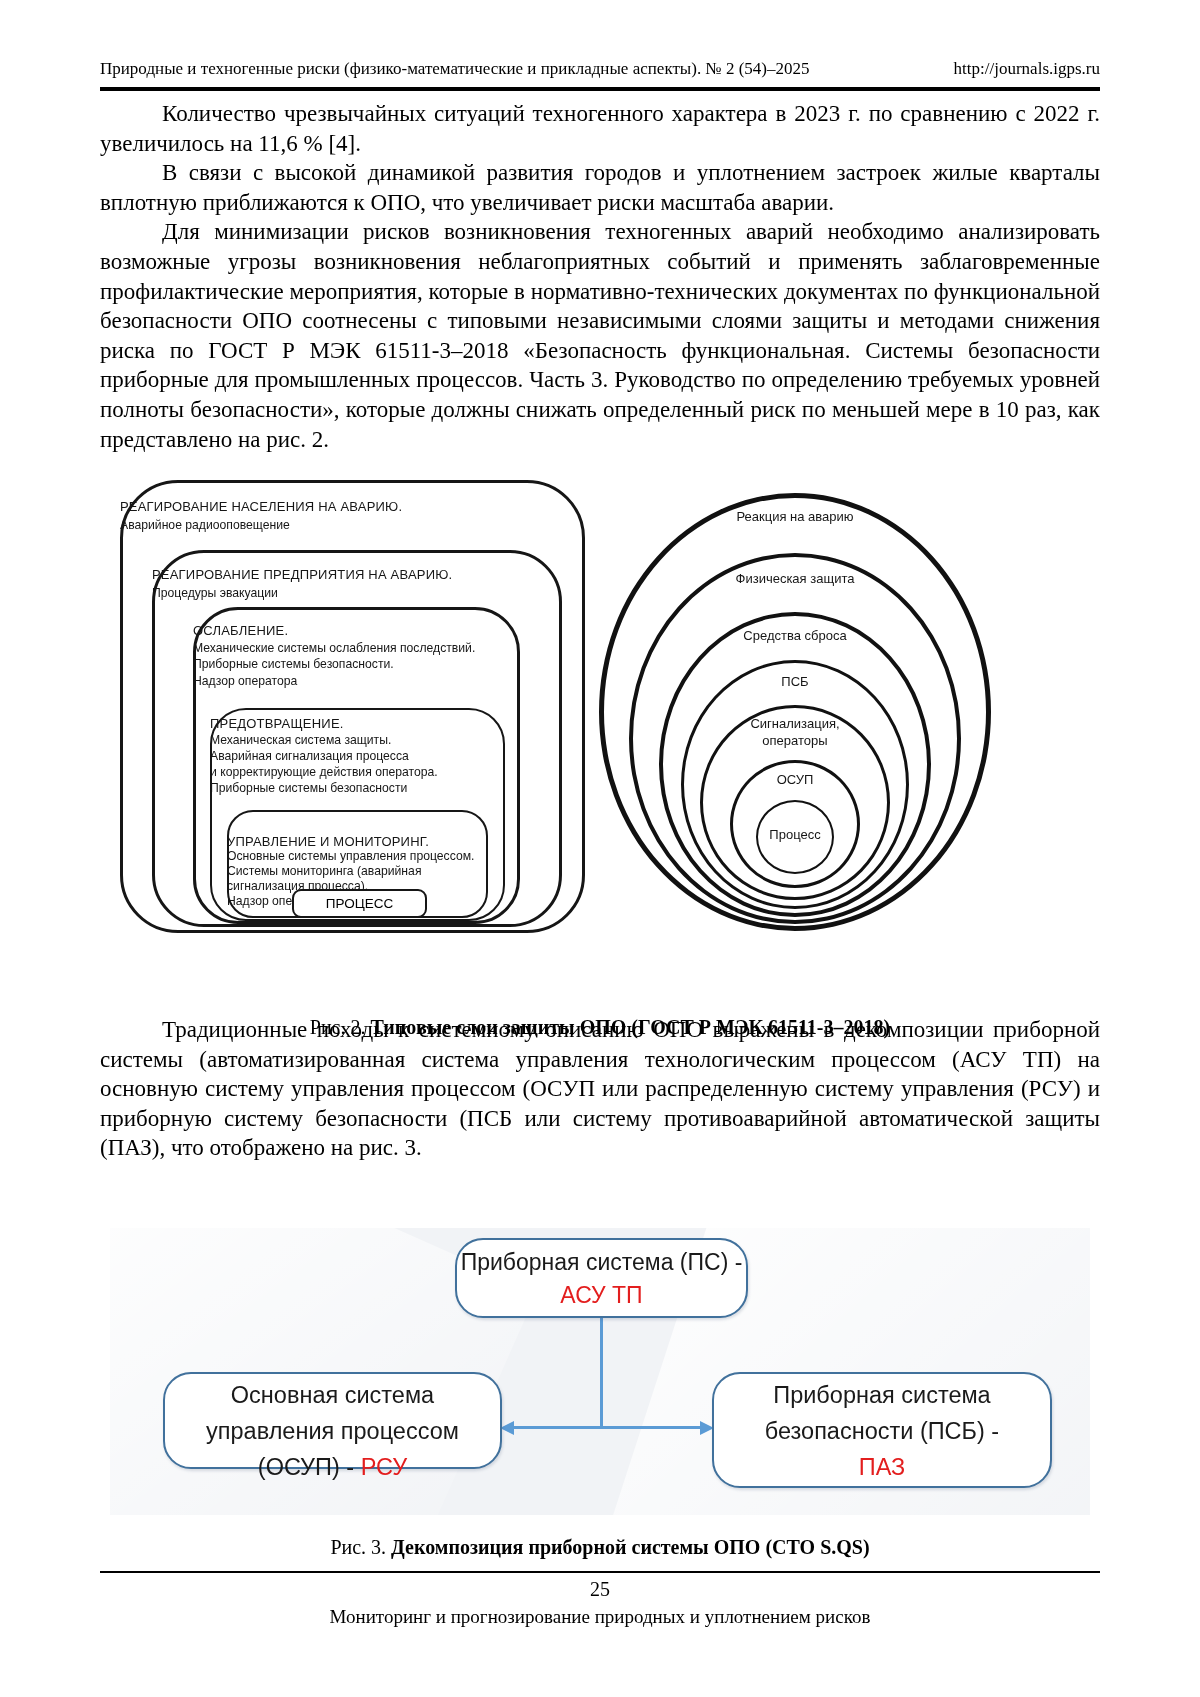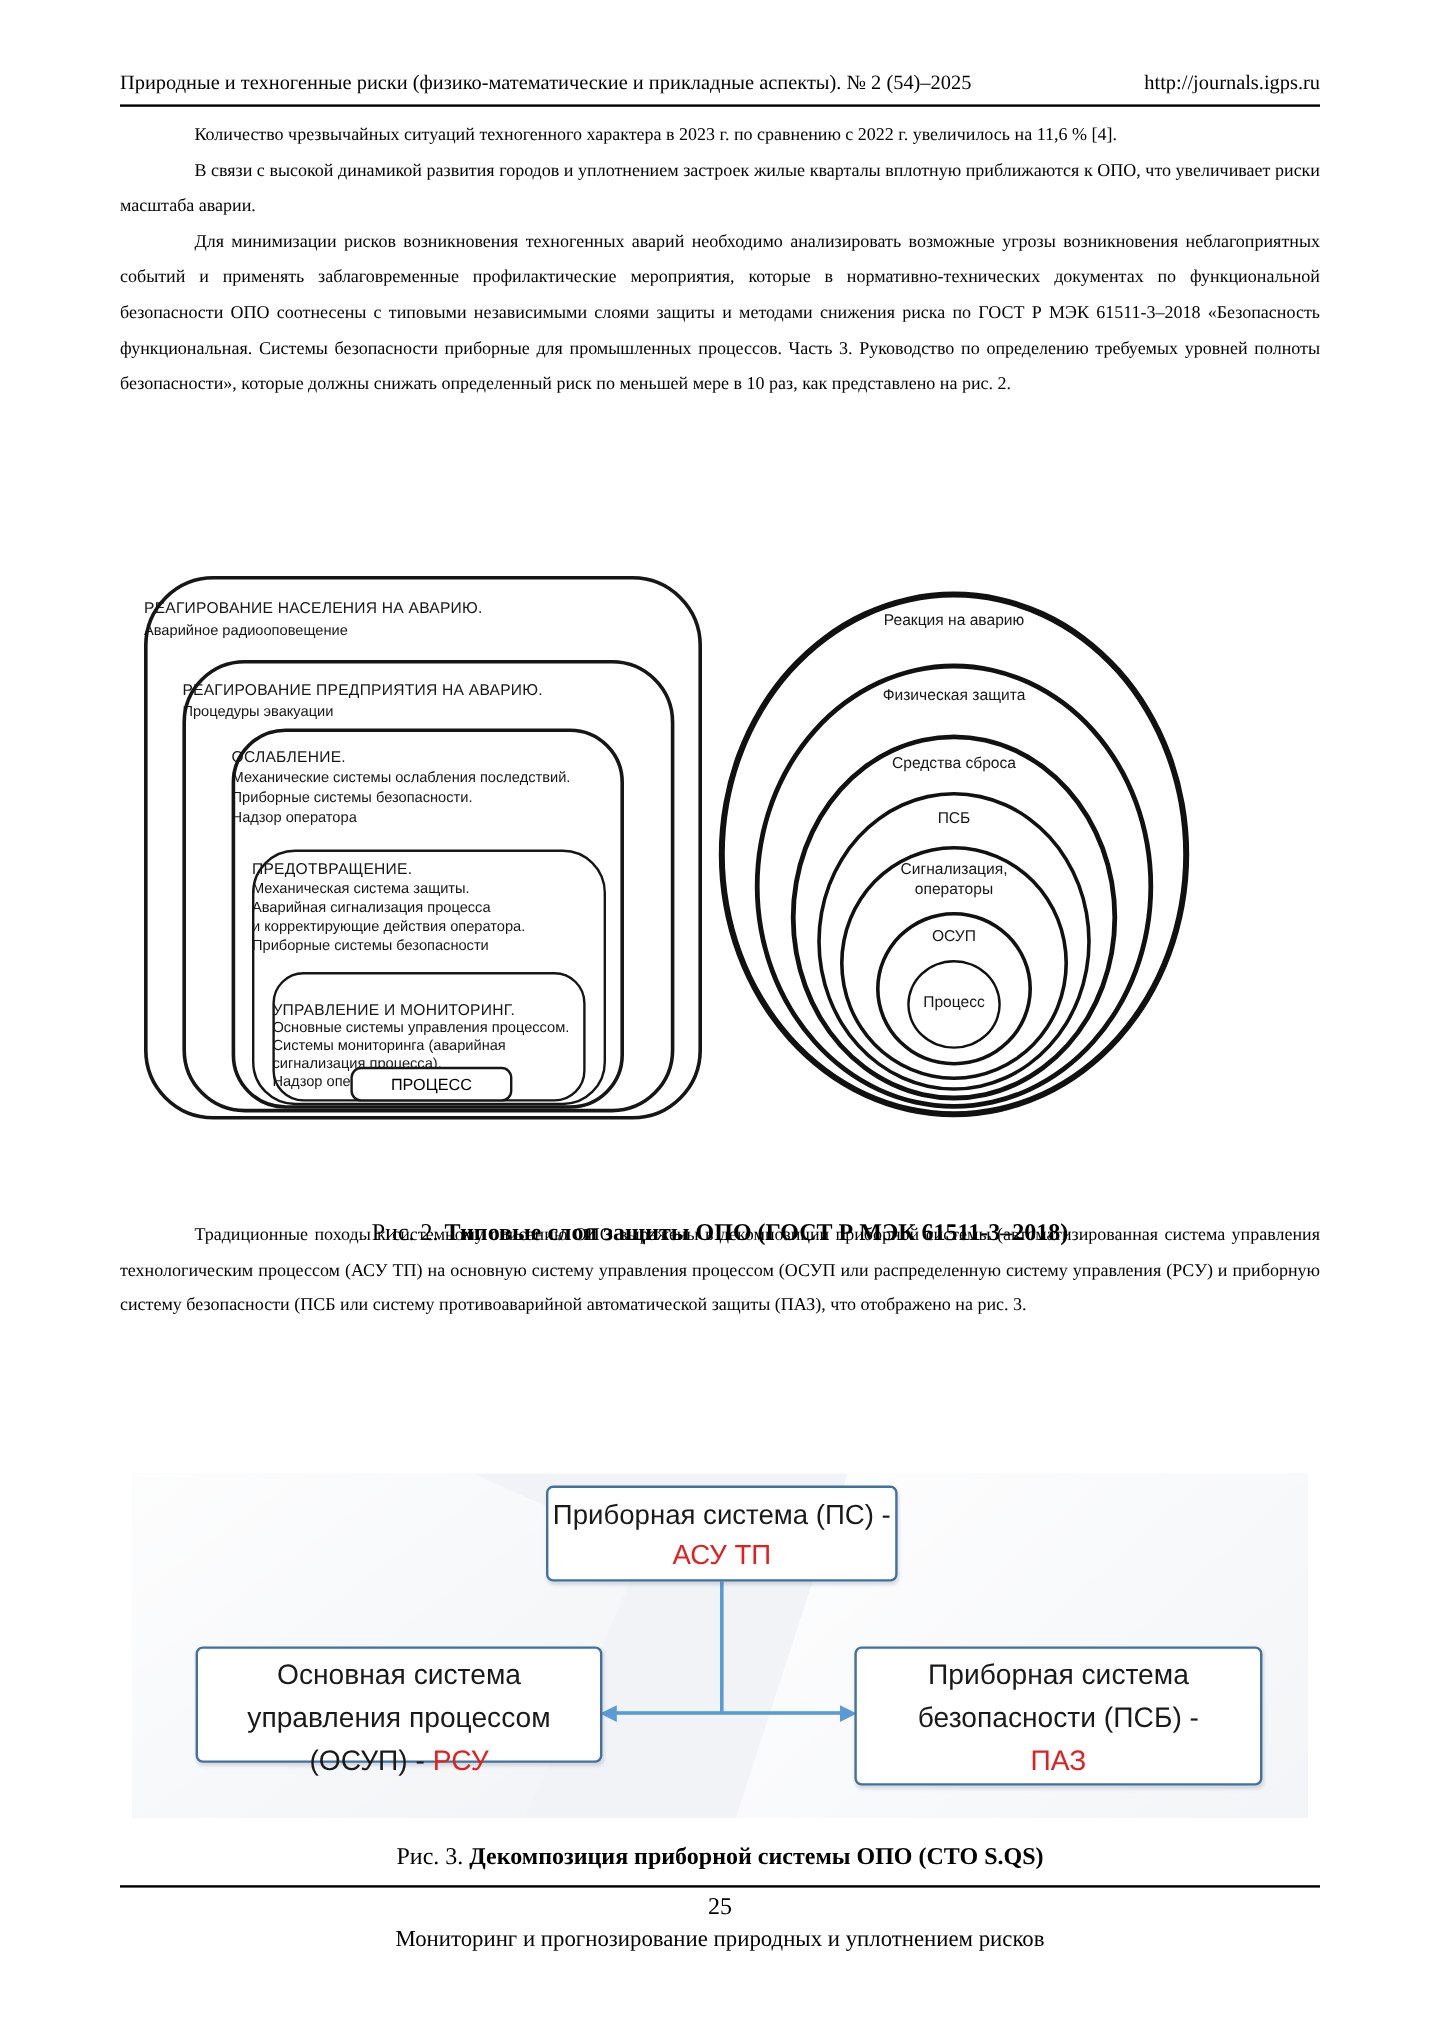--- a/index.html
+++ b/index.html
@@ -2,24 +2,24 @@
 <html><head>
 <meta charset="utf-8">
 <style>
   html,body { margin:0; padding:0; background:#ffffff; }
   .page { position:relative; width:1200px; height:1697px; background:#ffffff;
           font-family:"Liberation Serif", serif; color:#000; overflow:hidden; }
 
   
   .header { position:absolute; left:100px; top:58px; width:1000px;
             font-size:17px; line-height:22px; display:flex; justify-content:space-between;
-            border-bottom:2px solid #000000; padding-bottom:7px; }
-
-  
-  .bodytext { position:absolute; left:100px; width:1000px; font-size:15px;
+            border-bottom:4px solid #000000; padding-bottom:7px; }
+
+  
+  .bodytext { position:absolute; left:100px; width:1000px; font-size:23px;
               line-height:29.6px; text-align:justify; }
   .bodytext p { margin:0; text-indent:62px; }
   .bt1 { top:99px; }
   .bt2 { top:1015px; }
 
   
   .fig2 { position:absolute; left:110px; top:445px; width:900px; height:497px; }
   .rect { position:absolute; box-sizing:border-box; border:3px solid #161616; background:transparent; }
   .r1 { left:10px;  top:35px;  width:465px; height:453px; border-radius:58px; }
   .r2 { left:42px;  top:105px; width:410px; height:377px; border-radius:52px; }
@@ -58,21 +58,21 @@
   .cap2 { top:1016px; } .cap3 { top:1536px; }
   .cap-b { font-weight:bold; }
 
   
   .fig3 { position:absolute; left:110px; top:1228px; width:980px; height:287px;
           background:#f1f3f6; overflow:hidden; font-family:"Liberation Sans", sans-serif; }
   .swoosh { position:absolute; background:linear-gradient(120deg, rgba(255,255,255,.95), rgba(255,255,255,0)); }
   .sw1 { left:-60px; top:-40px; width:420px; height:420px; transform:rotate(24deg); }
   .sw2 { left:560px; top:-80px; width:480px; height:460px; transform:rotate(18deg); }
   .fbox { position:absolute; box-sizing:border-box; background:#ffffff;
-          border:2.5px solid #41719c; border-radius:6px; text-align:center;
+          border:2.5px solid #41719c; border-radius:28px; text-align:center;
           color:#1a1a1a; box-shadow:1px 2px 3px rgba(60,80,110,.18); }
   .fb-top   { left:345px; top:10px;  width:293px; height:80px;  font-size:23px; line-height:33px; padding-top:6px; }
   .fb-left  { left:53px;  top:144px; width:339px; height:97px; font-size:23.5px; line-height:36px; padding-top:3px; }
   .fb-right { left:602px; top:144px; width:340px; height:116px; font-size:23.5px; line-height:36px; padding-top:3px; }
   .accent { color:#e31e1e; }
   .vline { position:absolute; left:490px; top:90px; width:3px; height:110px; background:#5b9bd5; }
   .hline { position:absolute; left:403px; top:198px; width:188px; height:3px; background:#5b9bd5; }
   .arr { position:absolute; width:0; height:0; border-top:7px solid transparent; border-bottom:7px solid transparent; }
   .arr-left  { left:390px; top:192.5px; border-right:14px solid #5b9bd5; }
   .arr-right { left:590px; top:192.5px; border-left:14px solid #5b9bd5; }

